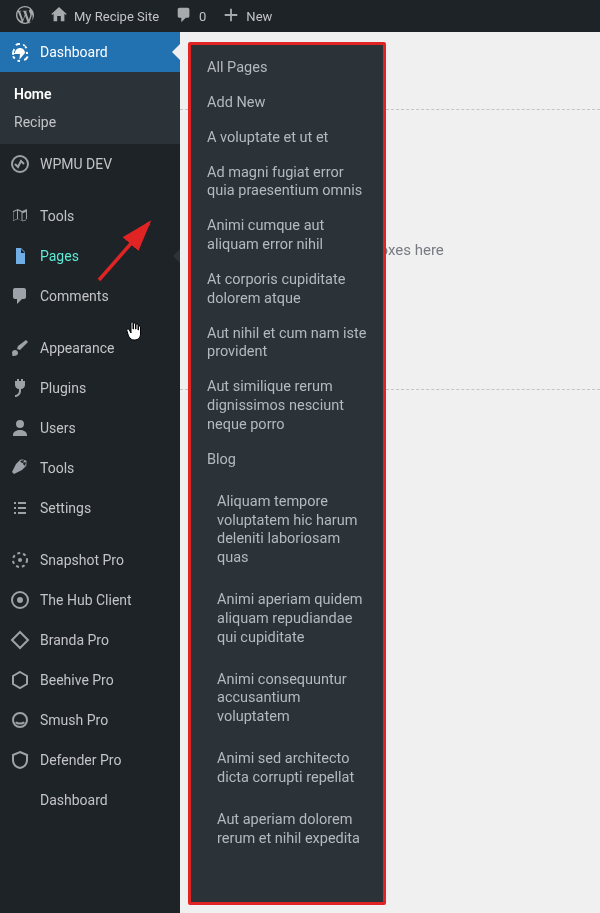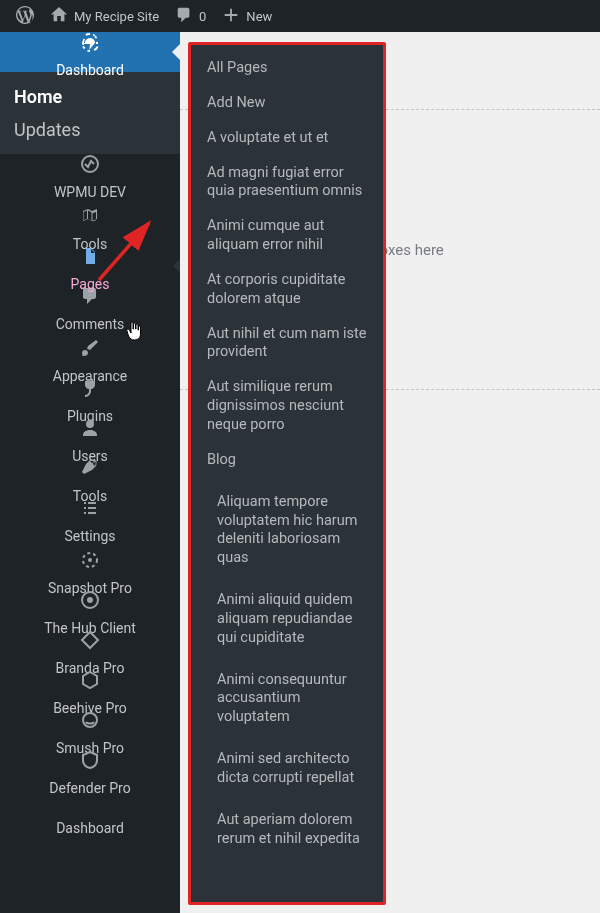--- a/index.html
+++ b/index.html
@@ -47,41 +47,40 @@
 }
 .menu { list-style: none; padding-top: 0; }
 .menu-top {
   display: flex;
   align-items: center;
   gap: 10px;
   padding: 0 10px;
   height: 40px;
   color: #c3c4c7;
   cursor: default;
-  flex-direction: column;
 }
 .menu-top.dashboard {
   background: #2271b1;
   color: #fff;
   position: relative;
 }
 .menu-top.dashboard::after {
   content: "";
   position: absolute;
   right: 0;
   top: 50%;
   transform: translateY(-50%);
   border: 8px solid transparent;
   border-right-color: #f0f0f1;
 }
 .menu-top.current-pages {
   color: #72aee6;
   position: relative;
 }
-.menu-top.current-pages .menu-name { color: #f9a8d4; }
+.menu-top.current-pages .menu-name { color: #5eead4; }
 .menu-top.current-pages::after {
   content: "";
   position: absolute;
   right: -1px;
   top: 50%;
   transform: translateY(-50%);
   border: 8px solid transparent;
   border-right-color: #2c3338;
 }
 .menu-top .dashicon { width: 20px; height: 20px; flex: 0 0 20px; display:flex; align-items:center; justify-content:center; }
@@ -89,21 +88,21 @@
 .menu-top.dashboard .dashicon svg { fill: #fff; }
 .menu-top.current-pages .dashicon svg { fill: #72aee6; }
 
 .submenu {
   list-style: none;
   background: #2c3338;
   padding: 8px 0;
 }
 .submenu li {
   padding: 6px 10px 6px 14px;
-  font-size: 18px;
+  font-size: 14px;
   color: #c3c4c7;
   cursor: default;
 }
 .submenu li.current { color: #fff; font-weight: 600; }
 
 .menu-sep {
   height: 12px;
 }
 
 
@@ -213,21 +212,21 @@
       <span class="dashicon">
         <svg viewBox="0 0 20 20">
             <path d="M3.8 6.5l1.3 1.3c-.4.7-.8 1.5-1 2.3L2.3 9.7c.3-1.2.8-2.3 1.5-3.2zM10 1c-1 0-1.9.2-2.8.5l.5 1.8c.7-.2 1.5-.3 2.3-.3V1zm5.3 2.3l-1.3 1.3c.6.5 1.1 1.2 1.5 1.9l1.8-.5c-.5-1-1.2-1.9-2-2.7zM17.7 9.7l-1.8.4c.1.6.1 1.3.1 1.9H18c0-.8-.1-1.6-.3-2.3zM13.2 3.8L12.8 2c1.1.3 2.2.8 3.1 1.5l-1.4 1.4c-.4-.4-.8-.7-1.3-1.1zM6.5 3.8c.7-.4 1.5-.8 2.3-1l-.4-1.8C7.2 1.3 6.1 1.8 5.2 2.5l1.3 1.3zM2 12h2c0-.6 0-1.3.1-1.9l-1.8-.4c-.2.7-.3 1.5-.3 2.3zm14.8 2.2c-.4.8-.9 1.4-1.5 1.9l1.3 1.3c.8-.7 1.5-1.6 2-2.7l-1.8-.5zM13.8 17l.5 1.8c1.1-.3 2.1-.9 3-1.6l-1.4-1.4c-.7.5-1.4.9-2.1 1.2zM10 20v-2c-.8 0-1.6-.1-2.3-.3l-.5 1.8c.9.3 1.8.5 2.8.5zm-5.9-2.8l1.4-1.4c-.6-.5-1.1-1.1-1.5-1.9l-1.8.5c.5 1.1 1.2 2 1.9 2.8zm-1.8-4.1l1.8-.4c-.1-.3-.1-.5-.1-.7H10l-.7 5.7L15 11c0-2.8-2.2-5-5-5S5 8.2 5 11H2.2c0 .7.1 1.4.1 2.1z"></path>
           </svg>
       </span>
       <span class="menu-name">Dashboard</span>
     </li>
     <li>
       <ul class="submenu">
         <li class="current">Home</li>
-        <li>Updates</li>
+        <li>Recipe</li>
       </ul>
     </li>
 
     <li class="menu-top">
       <span class="dashicon">
           <svg viewBox="0 0 20 20">
             <circle cx="10" cy="10" r="8" fill="none" stroke="#9ca2a7" stroke-width="2"></circle>
             <path d="M5 10l3 3 3-6 3 3" stroke="#9ca2a7" stroke-width="2" fill="none"></path>
           </svg>
         </span>
@@ -376,21 +375,21 @@
     <li>All Pages</li>
     <li>Add New</li>
     <li>A voluptate et ut et</li>
     <li>Ad magni fugiat error quia praesentium omnis</li>
     <li>Animi cumque aut aliquam error nihil</li>
     <li>At corporis cupiditate dolorem atque</li>
     <li>Aut nihil et cum nam iste provident</li>
     <li>Aut similique rerum dignissimos nesciunt neque porro</li>
     <li>Blog</li>
     <li class="indent">Aliquam tempore voluptatem hic harum deleniti laboriosam quas</li>
-    <li class="indent">Animi aliquid quidem aliquam repudiandae qui cupiditate</li>
+    <li class="indent">Animi aperiam quidem aliquam repudiandae qui cupiditate</li>
     <li class="indent">Animi consequuntur accusantium voluptatem</li>
     <li class="indent">Animi sed architecto dicta corrupti repellat</li>
     <li class="indent">Aut aperiam dolorem rerum et nihil expedita</li>
 
   </ul>
 </div>
 
 <svg class="arrow" viewBox="0 0 65 72">
   <defs>
     <marker id="ah" markerWidth="10" markerHeight="10" refX="8" refY="3" orient="auto">

